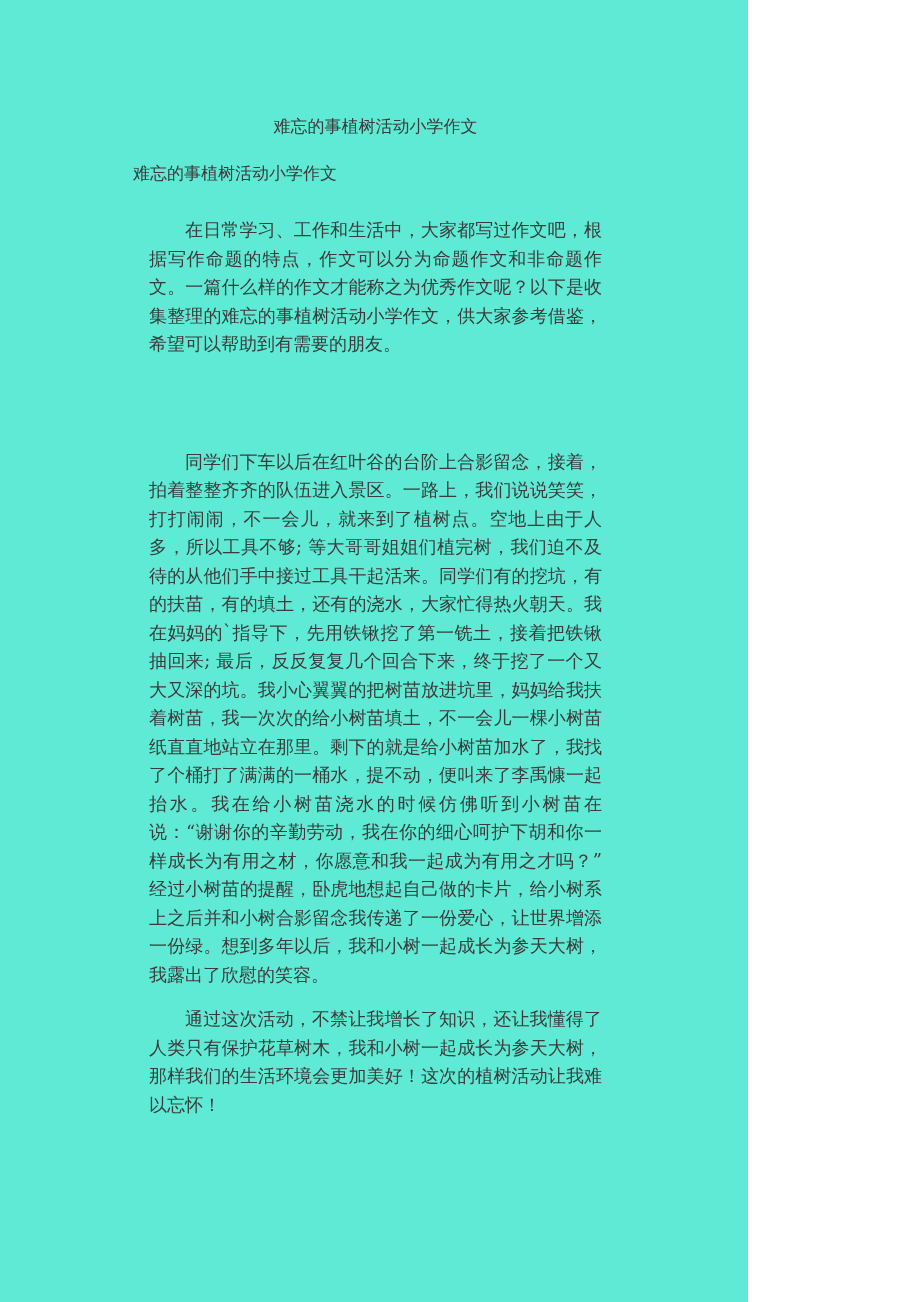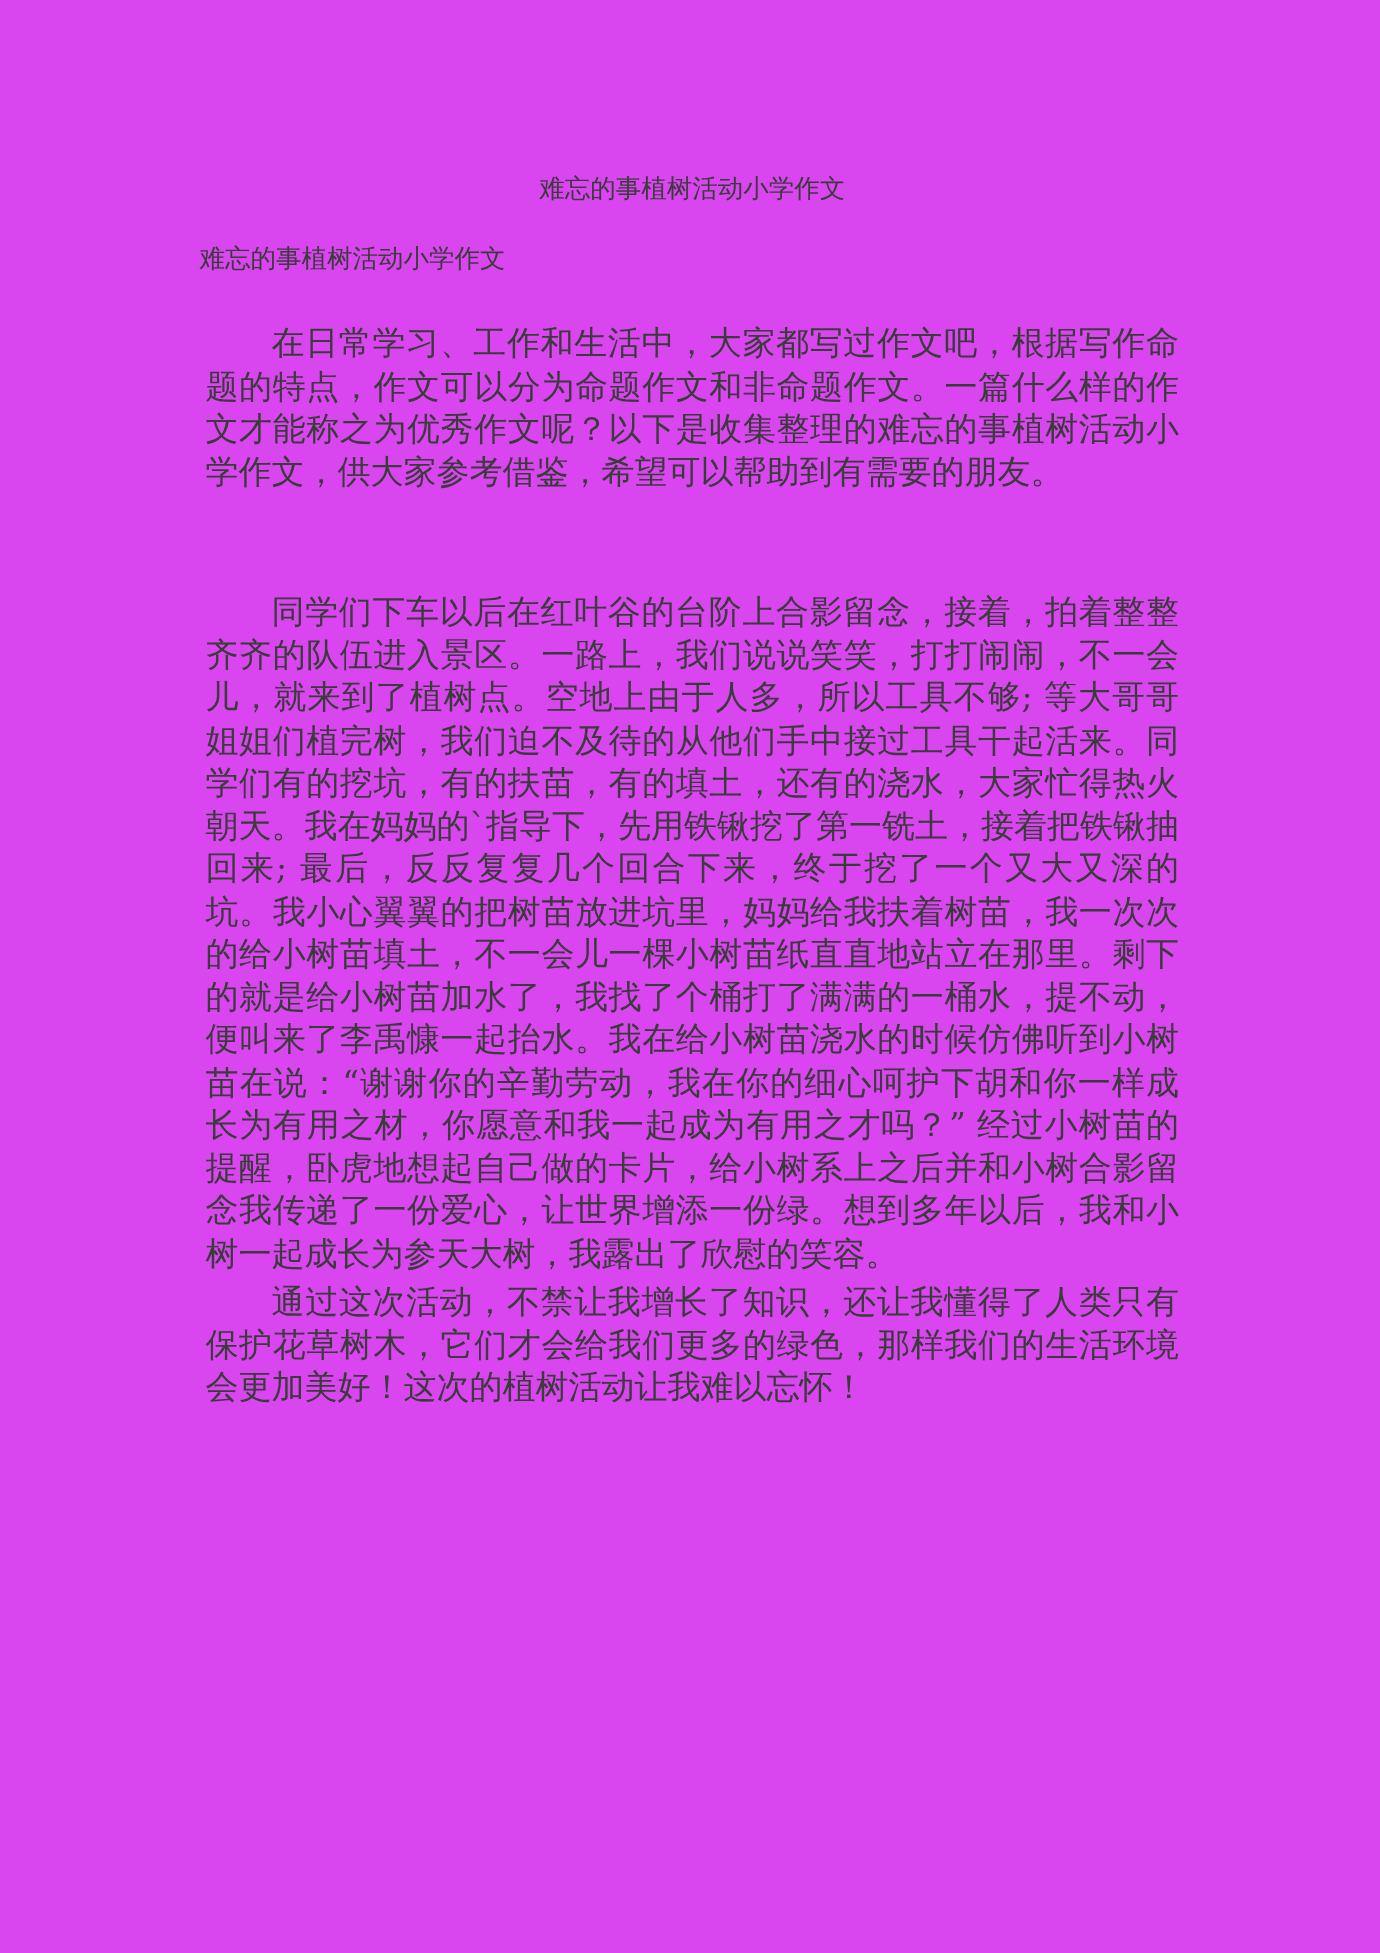--- a/index.html
+++ b/index.html
@@ -8,41 +8,41 @@
     background: #ffffff;
   }
   body {
     width: 920px;
     height: 1302px;
     font-family: "DejaVu Serif", "Liberation Serif", serif;
     color: #3b3b3b;
   }
   .page {
     box-sizing: border-box;
-    width: 920px;
+    width: 748px;
     min-height: 1302px;
     padding: 112px 130px 40px 133px;
-    background: #d946ef;
+    background: #5eead4;
   }
   .doc-title {
     font-size: 17px;
     font-weight: normal;
     text-align: center;
     line-height: 28.5px;
     margin: 0 0 18px 0;
   }
   .doc-subtitle {
     font-size: 17px;
     line-height: 28.5px;
     margin: 0 0 29px 0;
   }
   .para {
-    font-size: 22px;
+    font-size: 18px;
     line-height: 28.5px;
-    margin: 4px;
+    margin: 16px;
     text-align: justify;
     text-indent: 2em;
     word-break: break-all;
   }
   .blank-lines {
     height: 57px;
   }
 </style>
 </head>
 <body>
@@ -52,14 +52,14 @@
 
   <p class="doc-subtitle">难忘的事植树活动小学作文</p>
 
   <p class="para">在日常学习、工作和生活中，大家都写过作文吧，根据写作命题的特点，作文可以分为命题作文和非命题作文。一篇什么样的作文才能称之为优秀作文呢？以下是收集整理的难忘的事植树活动小学作文，供大家参考借鉴，希望可以帮助到有需要的朋友。</p>
 
   <div class="blank-lines"></div>
 
 
   <p class="para">同学们下车以后在红叶谷的台阶上合影留念，接着，拍着整整齐齐的队伍进入景区。一路上，我们说说笑笑，打打闹闹，不一会儿，就来到了植树点。空地上由于人多，所以工具不够; 等大哥哥姐姐们植完树，我们迫不及待的从他们手中接过工具干起活来。同学们有的挖坑，有的扶苗，有的填土，还有的浇水，大家忙得热火朝天。我在妈妈的`指导下，先用铁锹挖了第一铣土，接着把铁锹抽回来; 最后，反反复复几个回合下来，终于挖了一个又大又深的坑。我小心翼翼的把树苗放进坑里，妈妈给我扶着树苗，我一次次的给小树苗填土，不一会儿一棵小树苗纸直直地站立在那里。剩下的就是给小树苗加水了，我找了个桶打了满满的一桶水，提不动，便叫来了李禹慷一起抬水。我在给小树苗浇水的时候仿佛听到小树苗在说：“谢谢你的辛勤劳动，我在你的细心呵护下胡和你一样成长为有用之材，你愿意和我一起成为有用之才吗？” 经过小树苗的提醒，卧虎地想起自己做的卡片，给小树系上之后并和小树合影留念我传递了一份爱心，让世界增添一份绿。想到多年以后，我和小树一起成长为参天大树，我露出了欣慰的笑容。</p>
 
-  <p class="para">通过这次活动，不禁让我增长了知识，还让我懂得了人类只有保护花草树木，它们才会给我们更多的绿色，那样我们的生活环境会更加美好！这次的植树活动让我难以忘怀！</p>
+  <p class="para">通过这次活动，不禁让我增长了知识，还让我懂得了人类只有保护花草树木，我和小树一起成长为参天大树，那样我们的生活环境会更加美好！这次的植树活动让我难以忘怀！</p>
 </div>
 
 </body></html>

